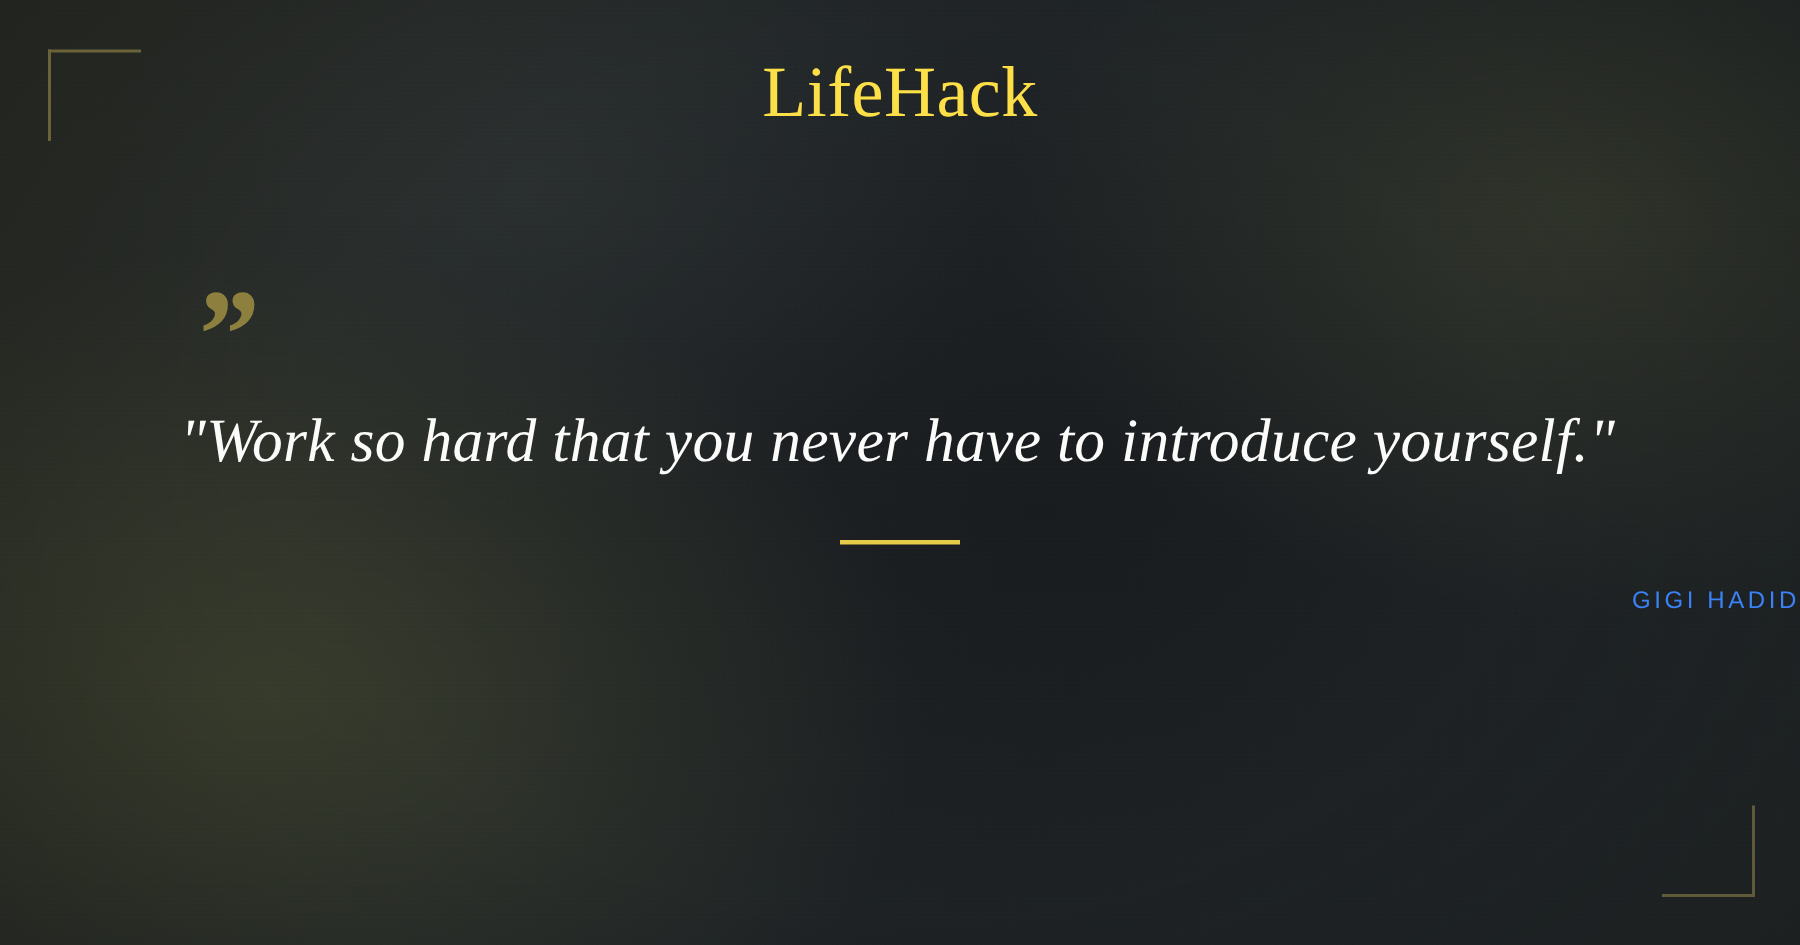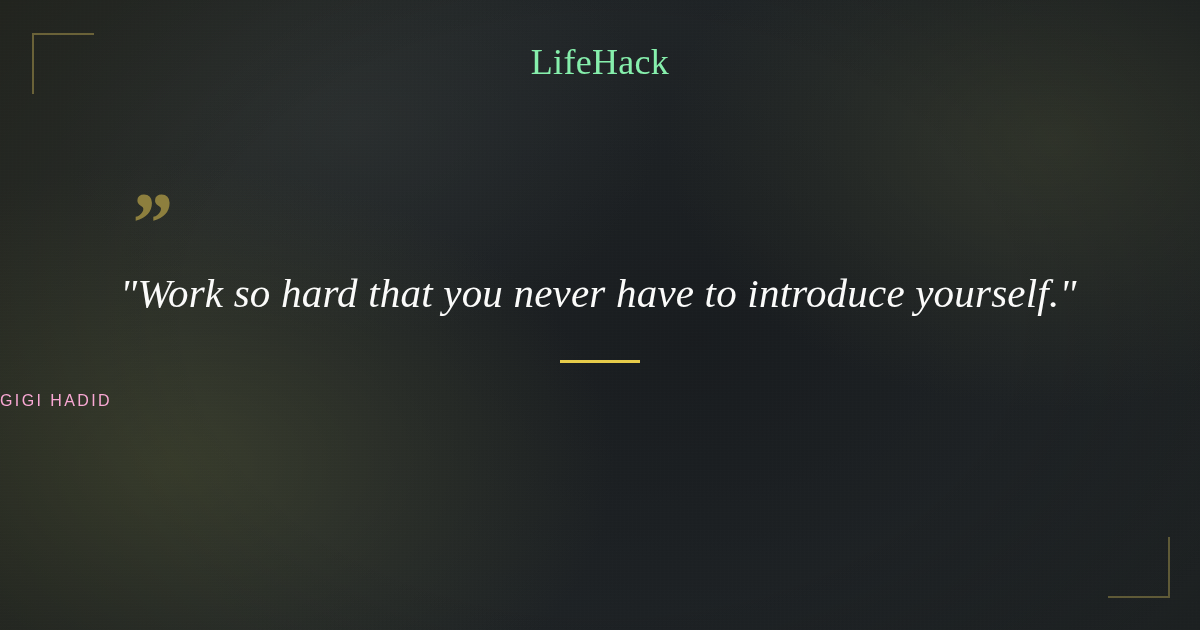--- a/index.html
+++ b/index.html
@@ -67,24 +67,24 @@
   }
 
   
   .brand {
     position: absolute;
     top: 40px;
     left: 0;
     width: 1200px;
     text-align: center;
     font-family: "Liberation Serif", "DejaVu Serif", serif;
-    font-size: 36px;
+    font-size: 48px;
     line-height: 44px;
     letter-spacing: 0.3px;
-    color: #86efac;
+    color: #fde047;
   }
 
   
   .quote-mark {
     position: absolute;
     left: 128px;
     top: 180px;
     font-family: "Liberation Serif", "DejaVu Serif", serif;
     font-size: 86px;
     line-height: 86px;
@@ -115,27 +115,27 @@
     width: 80px;
     height: 3px;
     background: #e6cb4a;
   }
 
   .attribution {
     position: absolute;
     left: 0;
     top: 391px;
     width: 1200px;
-    text-align: left;
+    text-align: right;
     font-family: "Liberation Sans", sans-serif;
     font-size: 16px;
     line-height: 20px;
     font-weight: 500;
     letter-spacing: 2.4px;
-    color: #f9a8d4;
+    color: #3b82f6;
   }
 </style>
 </head>
 <body>
 
 <div class="poster">
 
   <div class="bg-base"></div>
   <div class="bg-noise"></div>
   <div class="bg-vignette"></div>

